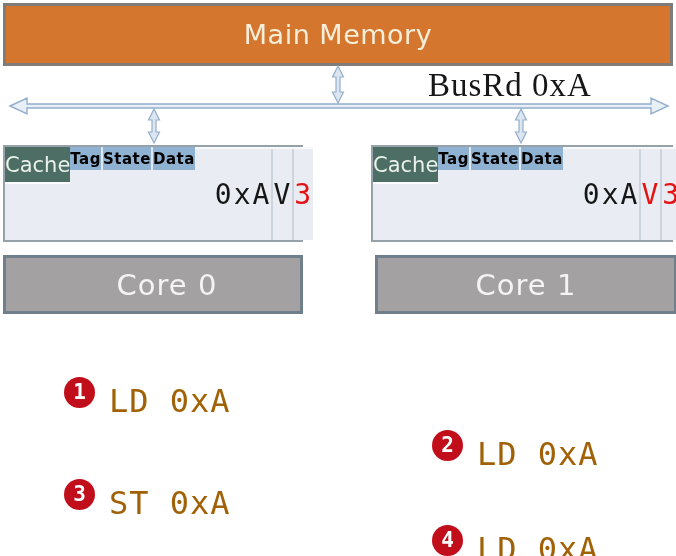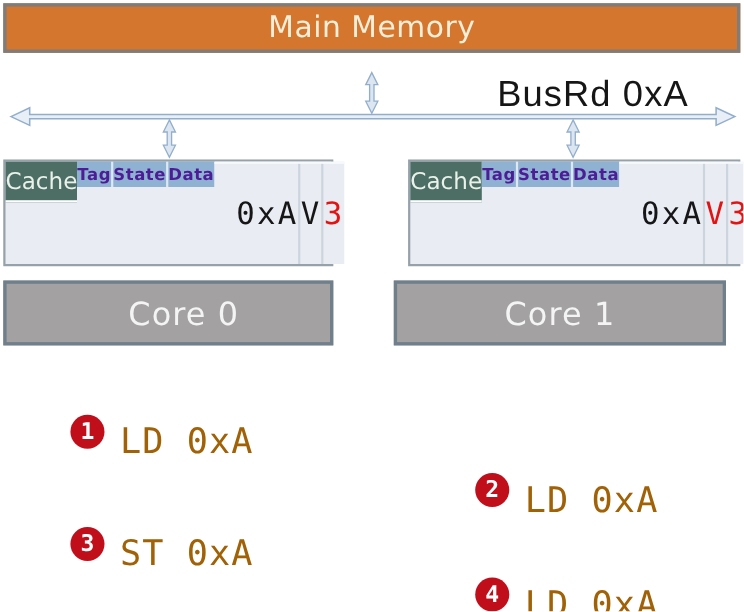--- a/index.html
+++ b/index.html
@@ -2,67 +2,67 @@
 <html><head>
 <meta charset="utf-8">
 <style>
   html,body{margin:0;padding:0;background:#ffffff;}
   .stage{
     position:relative;width:676px;height:556px;background:#ffffff;
     font-family:"DejaVu Sans", sans-serif;overflow:hidden;
   }
   
   .memory{
-    position:absolute;left:3px;top:3px;width:670px;height:45px;
+    position:absolute;left:3px;top:3px;width:670px;height:63px;
     box-sizing:border-box;background:#d5762f;border:3px solid #7f7c7a;
     display:flex;align-items:center;justify-content:center;
   }
   .memory-label{
     color:#f5efda;font-size:27px;letter-spacing:.5px;
   }
   
   .connectors{position:absolute;left:0;top:0;width:676px;height:556px;pointer-events:none;}
   
   .bus-label{
-    position:absolute;left:452px;top:68px;
-    font-family:Liberation Sans, sans-serif;
+    position:absolute;left:428px;top:68px;
+    font-family:Liberation Serif, serif;
     font-size:33px;line-height:34px;letter-spacing:1px;color:#161616;white-space:pre;
   }
   
   .cache{
     position:absolute;top:145px;width:300px;height:97px;box-sizing:border-box;
     border:2px solid #97a1a9;display:flex;background:#e9edf3;
   }
   .cache.left{left:3px;}
   .cache.right{left:371px;width:302px;}
   .cache-title{
     height:37px;background:#4d6e65;color:#e9f1ea;
     display:flex;align-items:center;justify-content:center;
     font-size:21px;border-bottom:2px solid #ffffff;box-sizing:border-box;
   }
   .cache-head{height:23px;display:flex;background:#8fb2d3;}
   .cache-head .col{
     flex:1;display:flex;align-items:center;justify-content:center;
-    color:#4c1d95;font-size:15px;font-weight:bold;letter-spacing:.5px;
+    color:#000000;font-size:15px;font-weight:bold;letter-spacing:.5px;
   }
   .cache-head .col + .col{border-left:2px solid #dfe8f0;}
   .cache-vals{flex:1;display:flex;background:#e9edf3;border-top:2px solid #f7f9fb;box-sizing:border-box;padding-left:20px;}
   .cache-vals .cell{
     flex:1;display:flex;align-items:center;justify-content:center;
     font-family:"DejaVu Sans Mono", monospace;font-size:28px;letter-spacing:2px;
   }
   .cache-vals .cell + .cell{border-left:2px solid #ccd4dd;}
   
   .core{
     position:absolute;top:255px;width:300px;height:59px;box-sizing:border-box;
     background:#a3a1a1;border:3px solid #6f808c;
     display:flex;align-items:center;justify-content:center;
   }
   .core.left{left:3px;padding-left:28px;}
-  .core.right{left:358px;width:302px;}
+  .core.right{left:375px;width:302px;}
   .core-label{color:#f4f4f4;font-size:29px;letter-spacing:1px;}
   
   .op{
     position:absolute;display:flex;align-items:center;gap:14px;
   }
   .op-badge{
     width:31px;height:31px;border-radius:50%;background:#c10e1b;
     color:#ffffff;display:flex;align-items:center;justify-content:center;
     font-family:"DejaVu Sans Mono", monospace;font-size:21px;font-weight:bold;
   }

